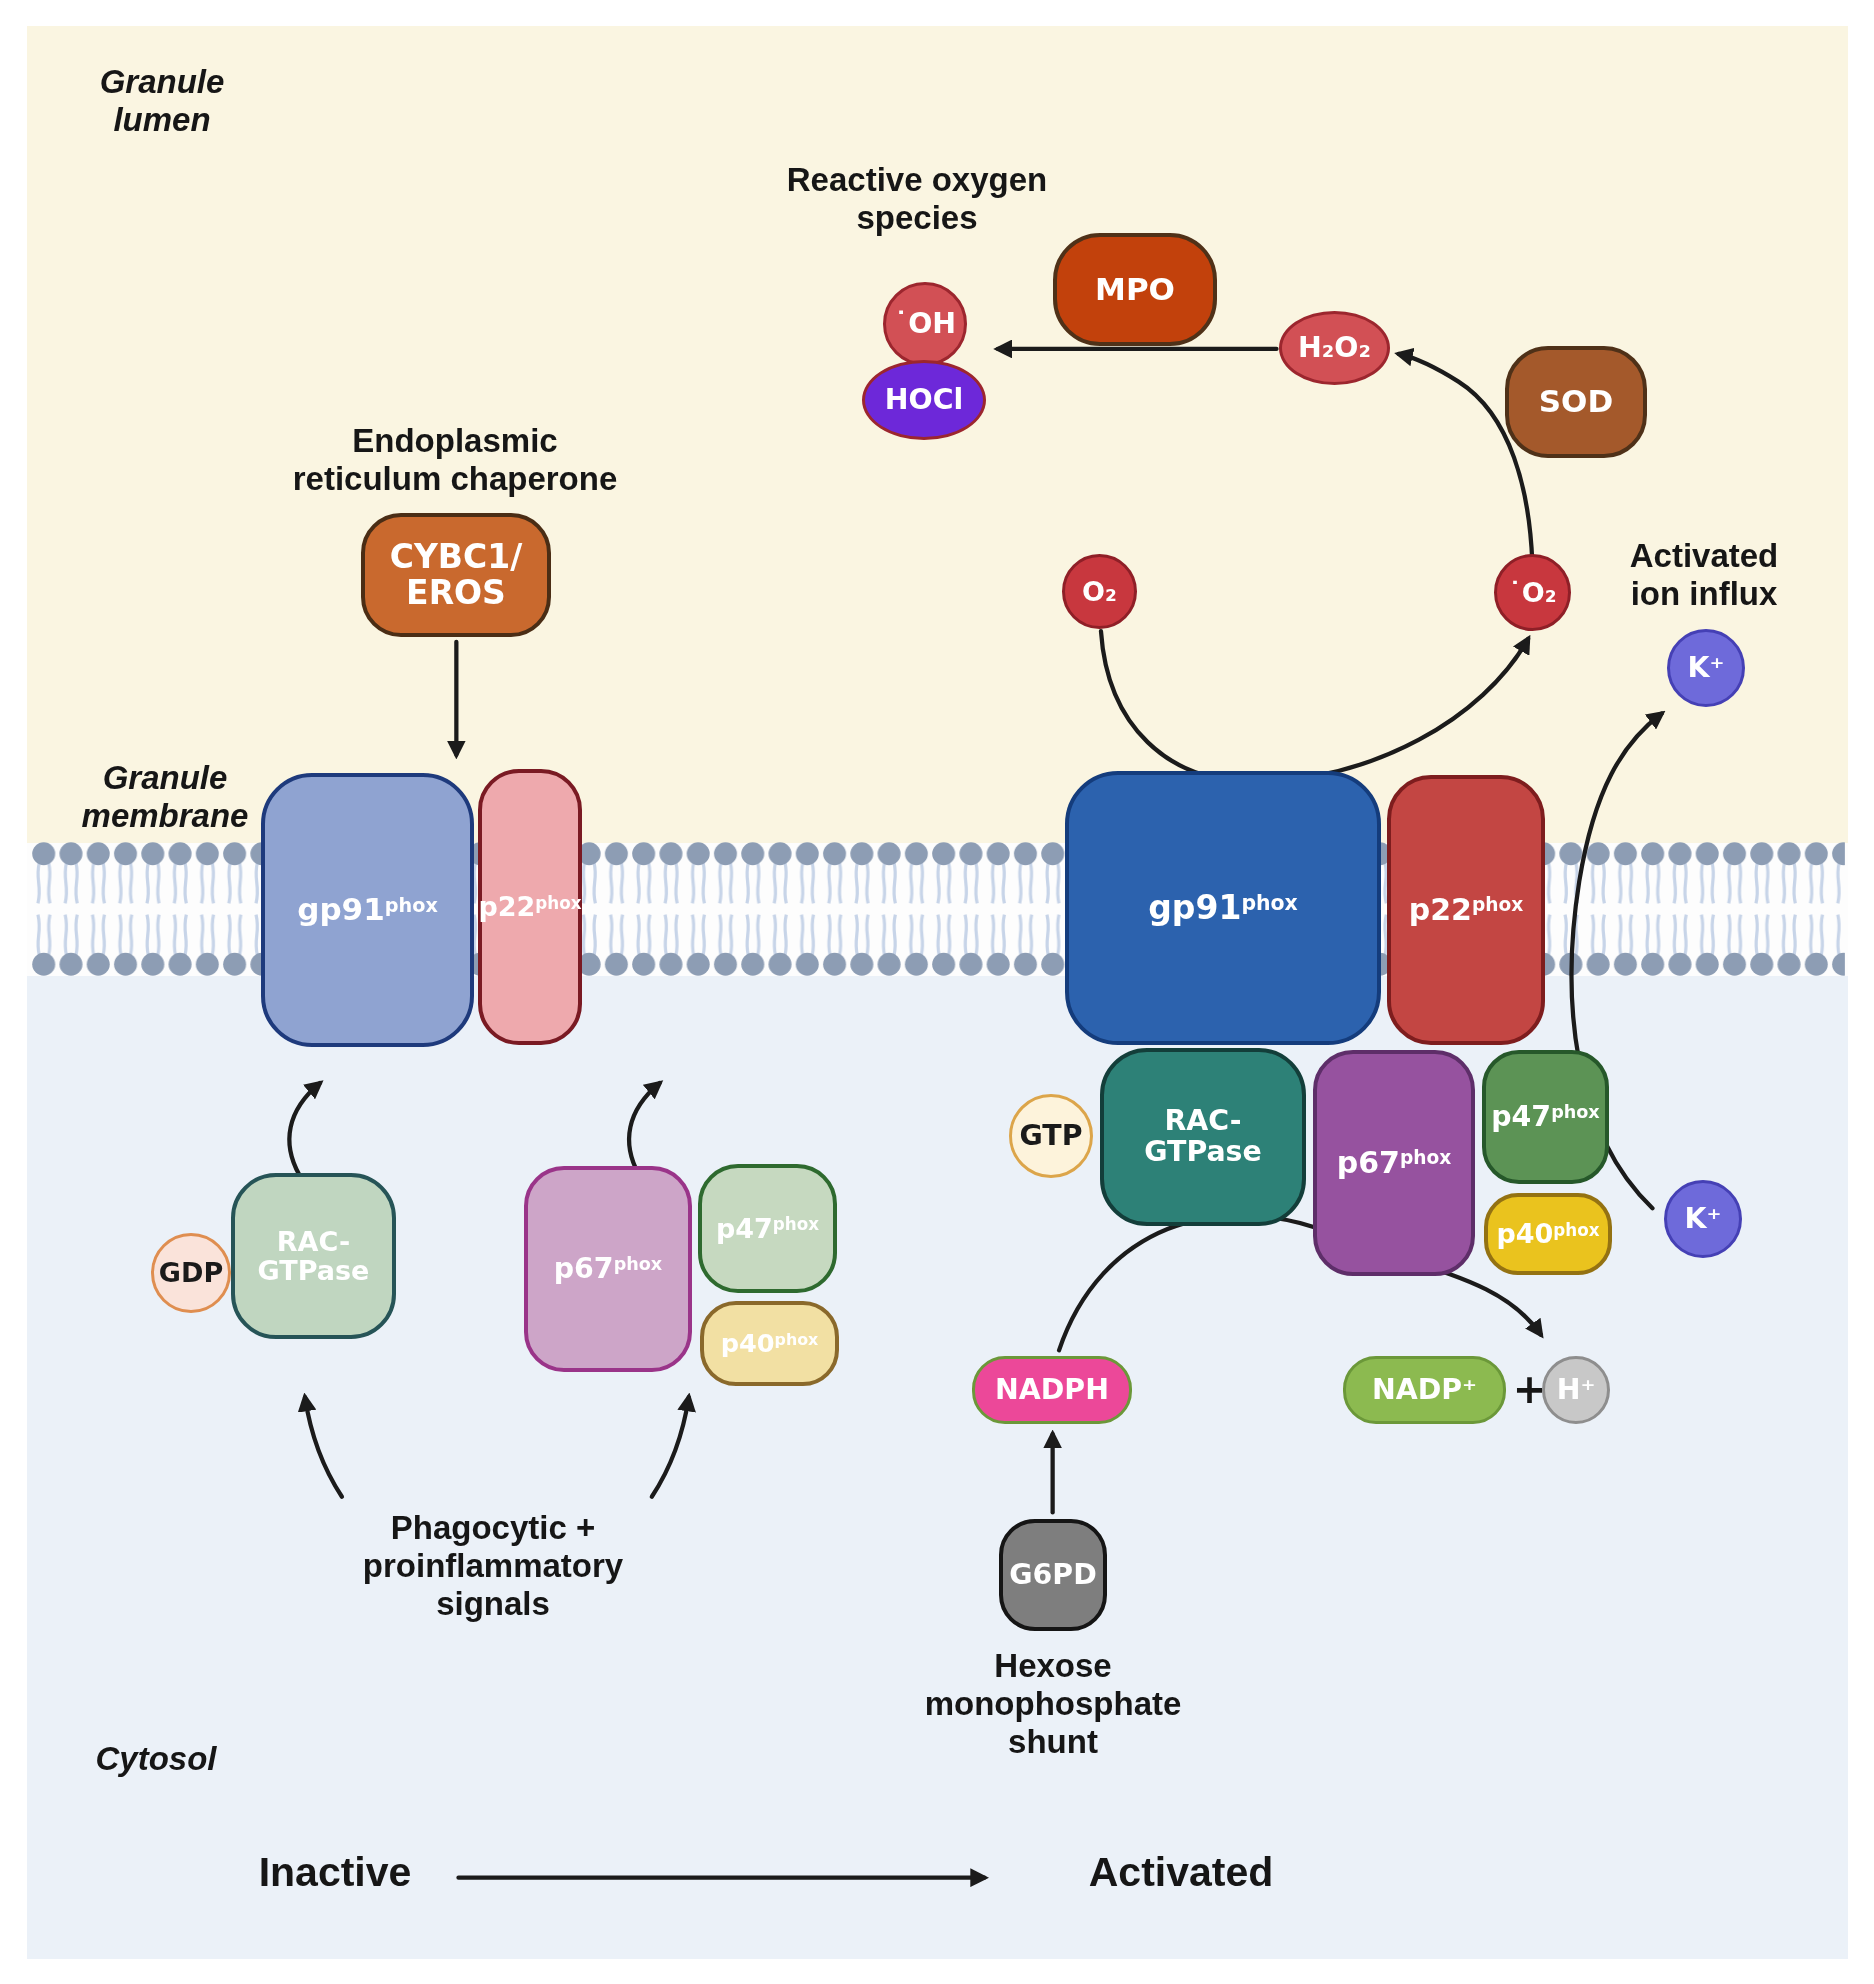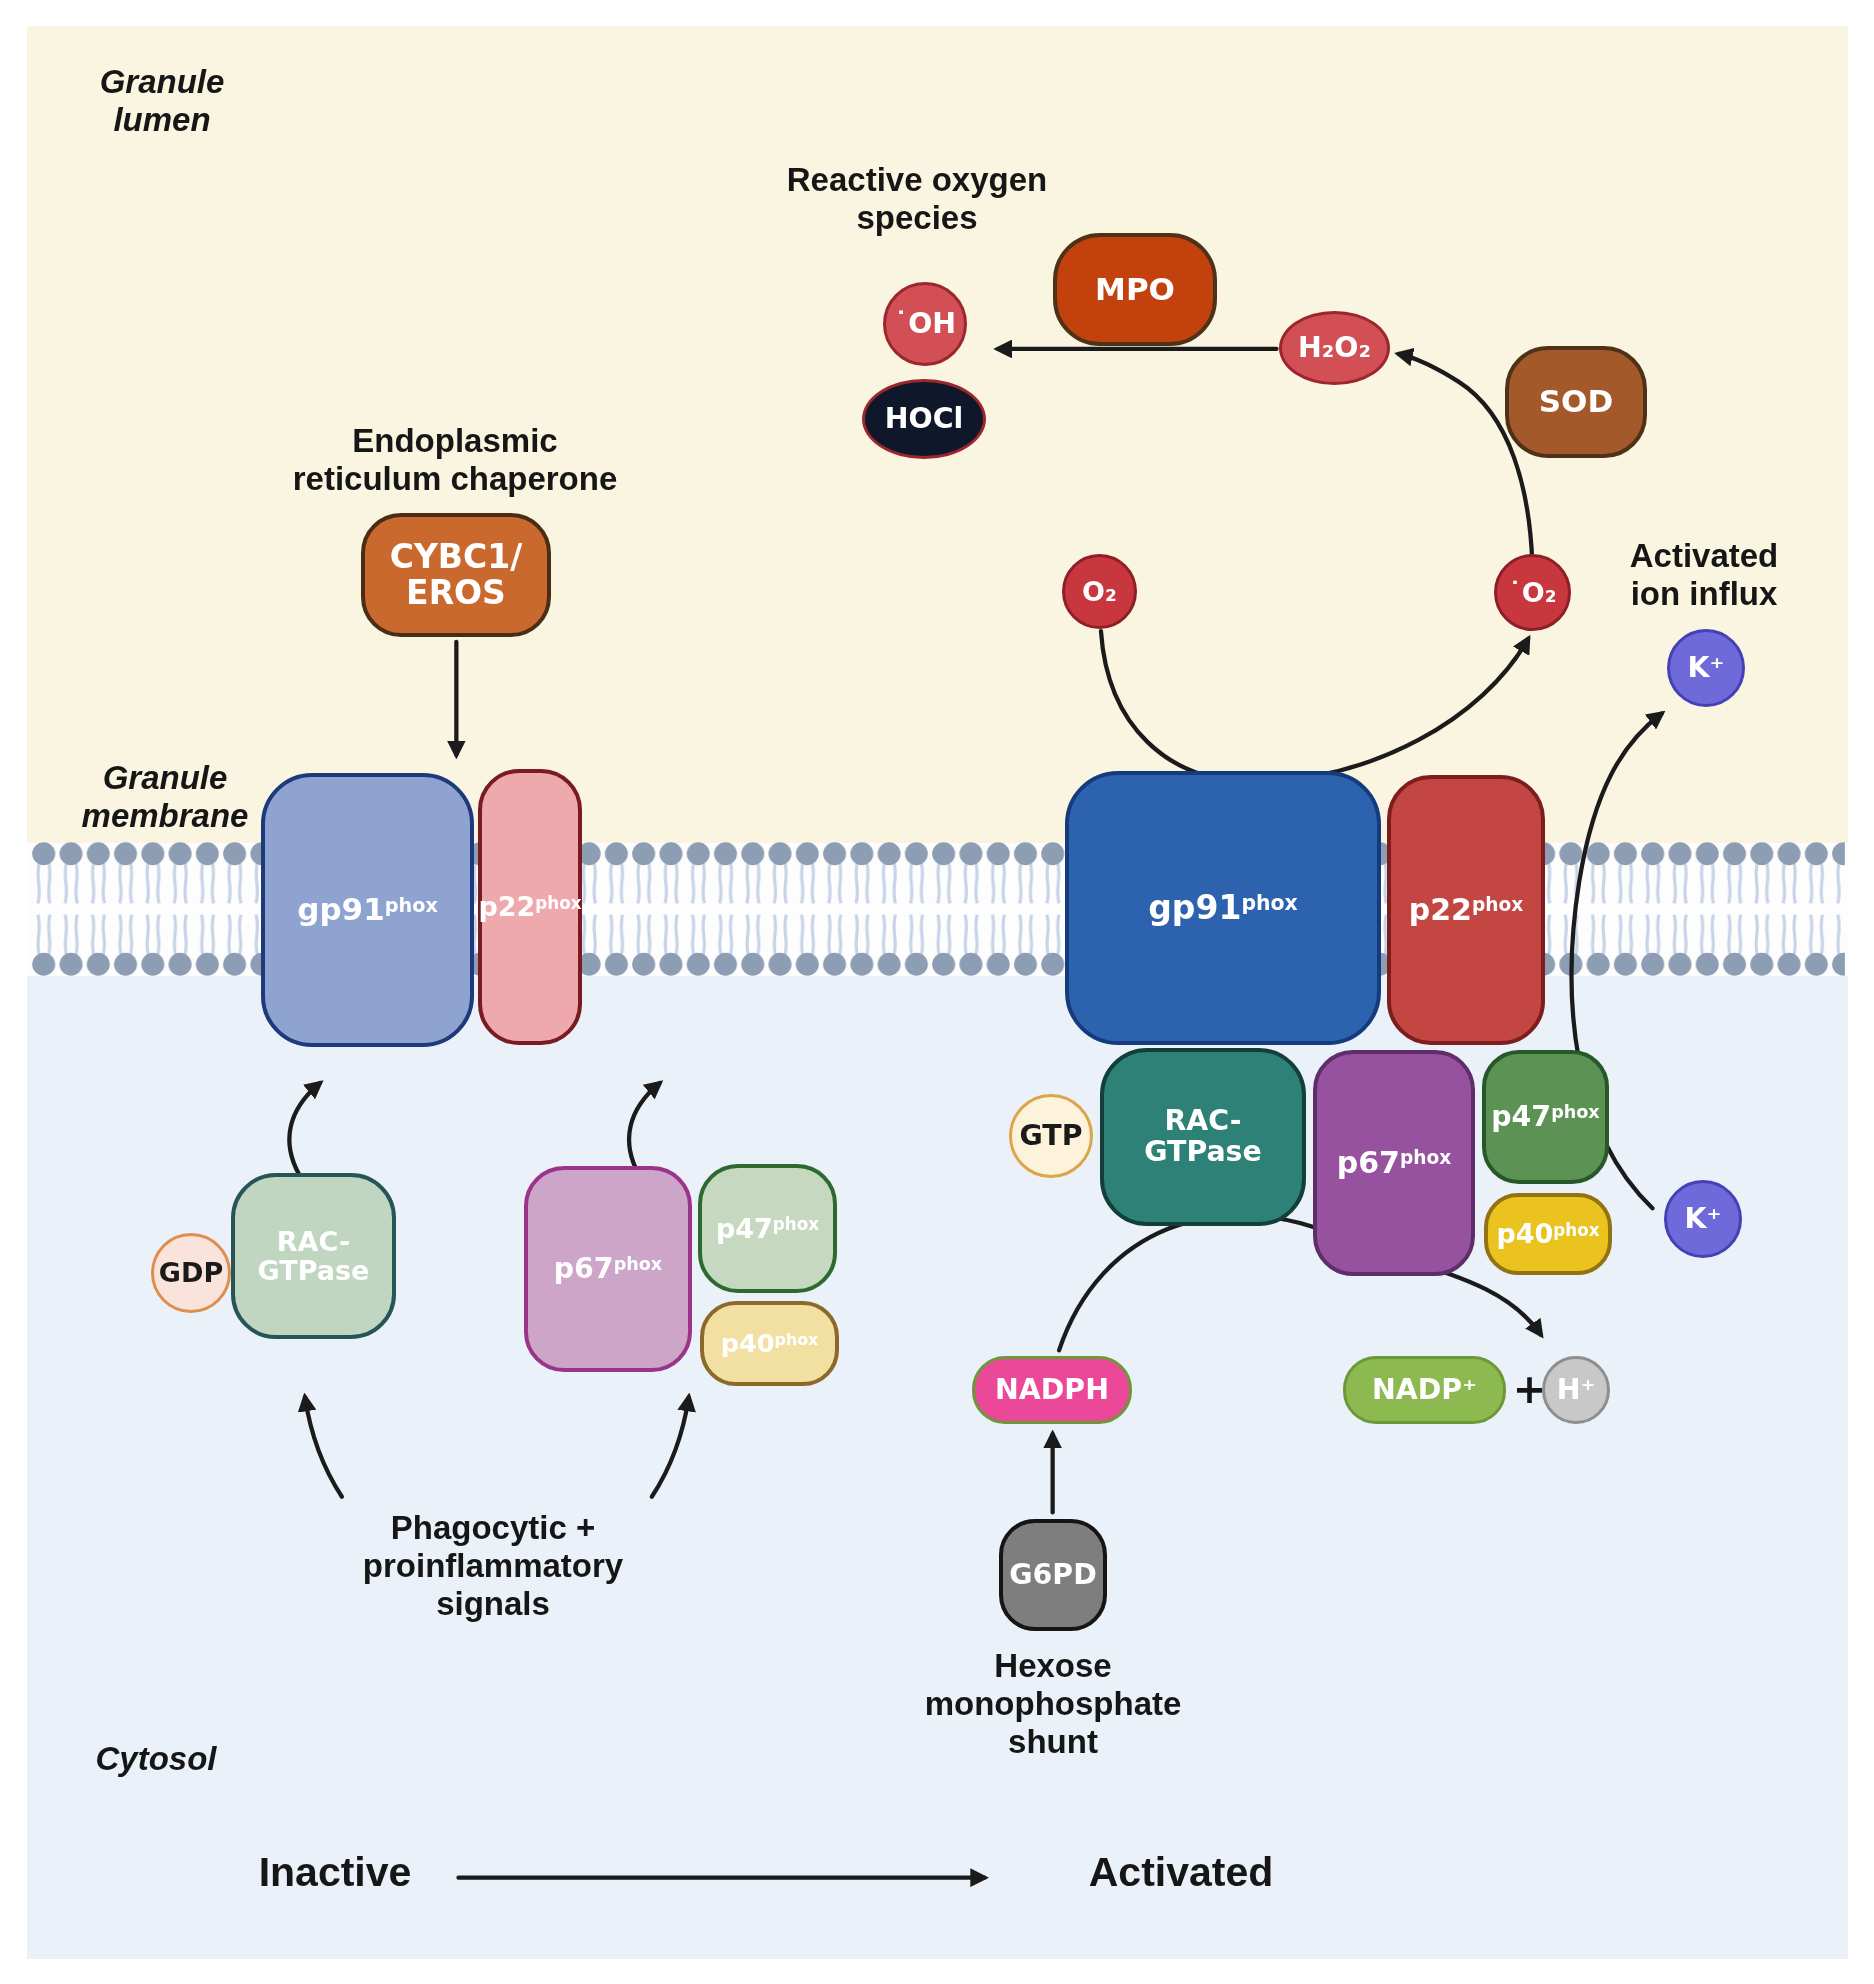--- a/index.html
+++ b/index.html
@@ -30,21 +30,21 @@
   .gtp {left:1009px;top:1094px;width:84px;height:84px;background:#fdf3db;border:3.6px solid #dca54a;border-radius:50%;font-size:28.4px;color:#1a1a1a;}
   .racR{left:1100px;top:1048px;width:206px;height:178px;background:#2d8177;border:4.3px solid #133e3a;border-radius:47px;font-size:28.4px;}
   .p67R{left:1313px;top:1050px;width:162px;height:226px;background:#96529f;border:4.3px solid #5e2e69;border-radius:40px;font-size:30px;}
   .p47R{left:1482px;top:1050px;width:127px;height:134px;background:#5c9355;border:4.3px solid #26582a;border-radius:37px;font-size:28.4px;}
   .p40R{left:1484px;top:1193px;width:128px;height:82px;background:#eac31e;border:4.3px solid #947212;border-radius:34px;font-size:27px;}
   
   .mpo {left:1053px;top:233px;width:164px;height:113px;background:#c2410c;border:4.3px solid #4f3118;border-radius:47px;font-size:31px;}
   .sod {left:1505px;top:346px;width:142px;height:112px;background:#a4592b;border:4.3px solid #4f3118;border-radius:43px;font-size:31px;}
   .cybc1{left:361px;top:513px;width:190px;height:124px;background:#c9692e;border:4.3px solid #4a2d15;border-radius:40px;font-size:33px;}
   .oh  {left:883px;top:282px;width:84px;height:84px;background:#d25055;border:3.6px solid #9c262e;border-radius:50%;font-size:28.4px;}
-  .hocl{left:862px;top:379px;width:124px;height:80px;background:#0f172a;border:3.6px solid #9c262e;border-radius:50%;font-size:28.4px;}
+  .hocl{left:862px;top:360px;width:124px;height:80px;background:#6d28d9;border:3.6px solid #9c262e;border-radius:50%;font-size:28.4px;}
   .h2o2{left:1279px;top:311px;width:111px;height:74px;background:#d25055;border:3.6px solid #9c262e;border-radius:50%;font-size:28.4px;}
   .o2  {left:1062px;top:554px;width:75px;height:75px;background:#c8373e;border:3.6px solid #8f1f27;border-radius:50%;font-size:27px;}
   .o2r {left:1494px;top:554px;width:77px;height:77px;background:#c8373e;border:3.6px solid #8f1f27;border-radius:50%;font-size:27px;}
   .kup {left:1667px;top:629px;width:78px;height:78px;background:#6e6ada;border:3.6px solid #4540b5;border-radius:50%;font-size:28.4px;}
   .klo {left:1664px;top:1180px;width:78px;height:78px;background:#6e6ada;border:3.6px solid #4540b5;border-radius:50%;font-size:28.4px;}
   
   .nadph{left:972px;top:1356px;width:160px;height:68px;background:#ec4899;border:3.6px solid #6b9839;border-radius:33px;font-size:28.4px;}
   .nadp {left:1343px;top:1356px;width:163px;height:68px;background:#8cba50;border:3.6px solid #6b9839;border-radius:33px;font-size:28.4px;}
   .hplus{left:1542px;top:1356px;width:68px;height:68px;background:#c8c8c8;border:3.6px solid #8e8e8e;border-radius:50%;font-size:28.4px;}
   .g6pd {left:999px;top:1519px;width:108px;height:112px;background:#7e7e7e;border:4.3px solid #151515;border-radius:36px;font-size:28.4px;}

